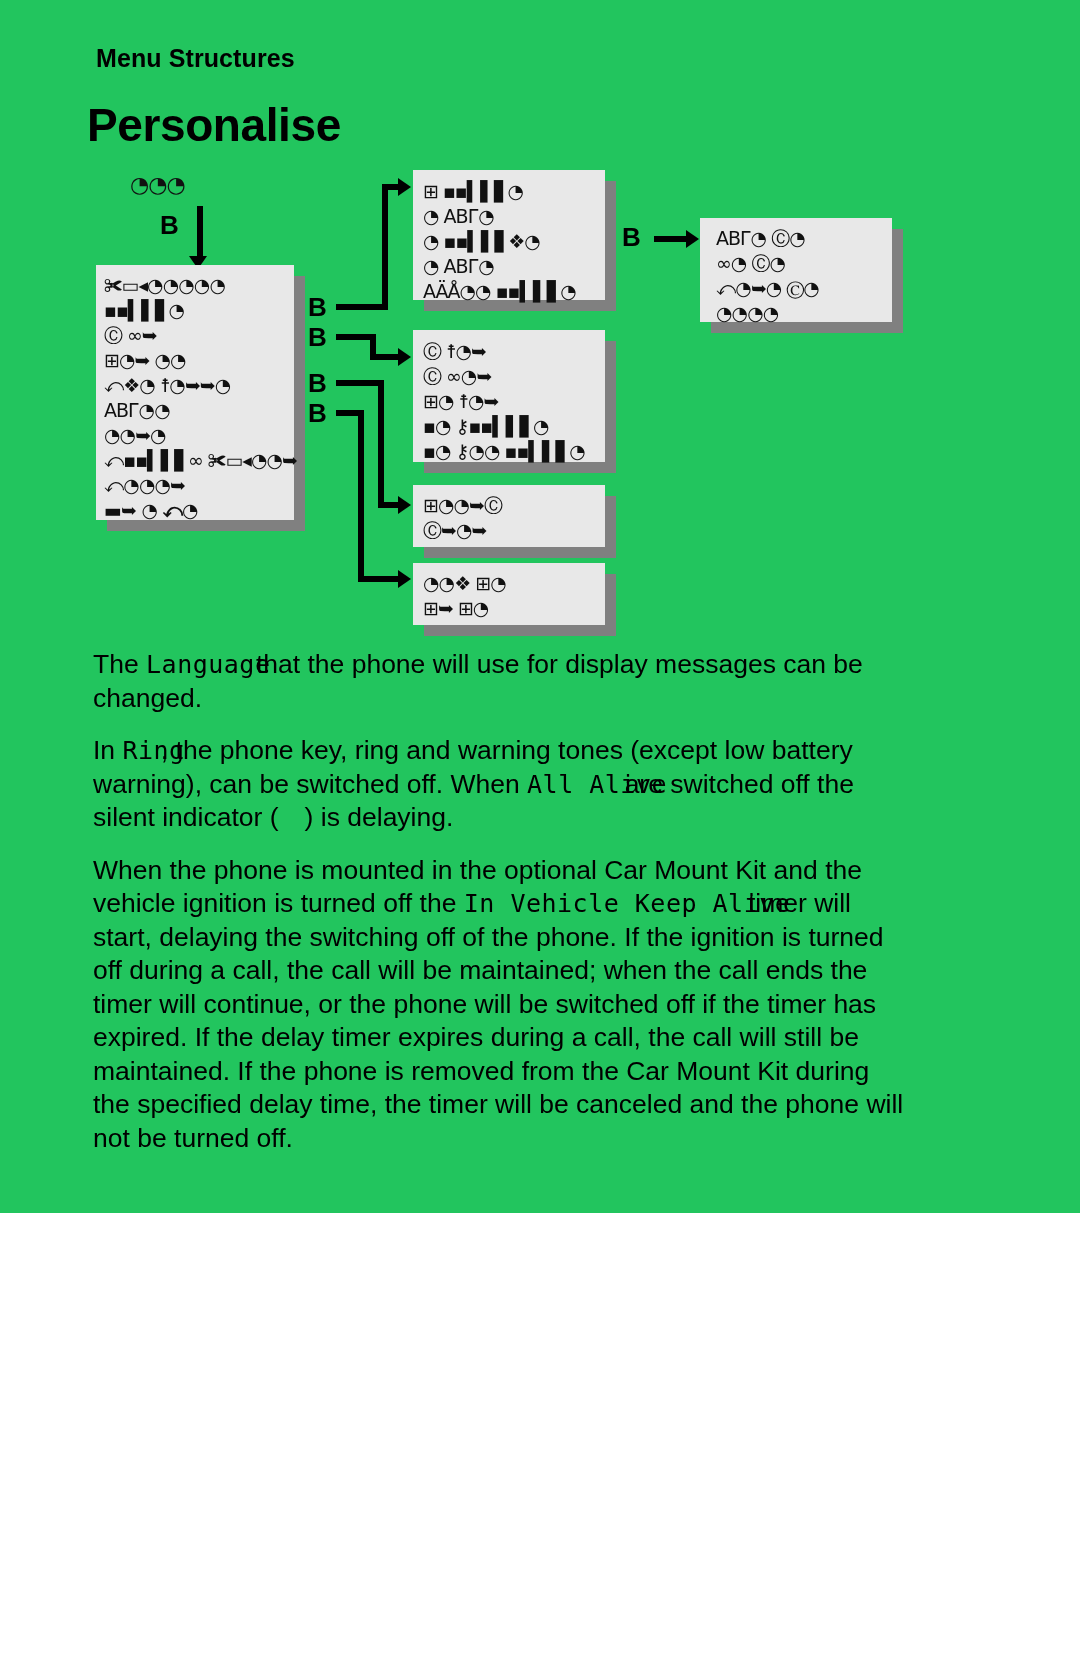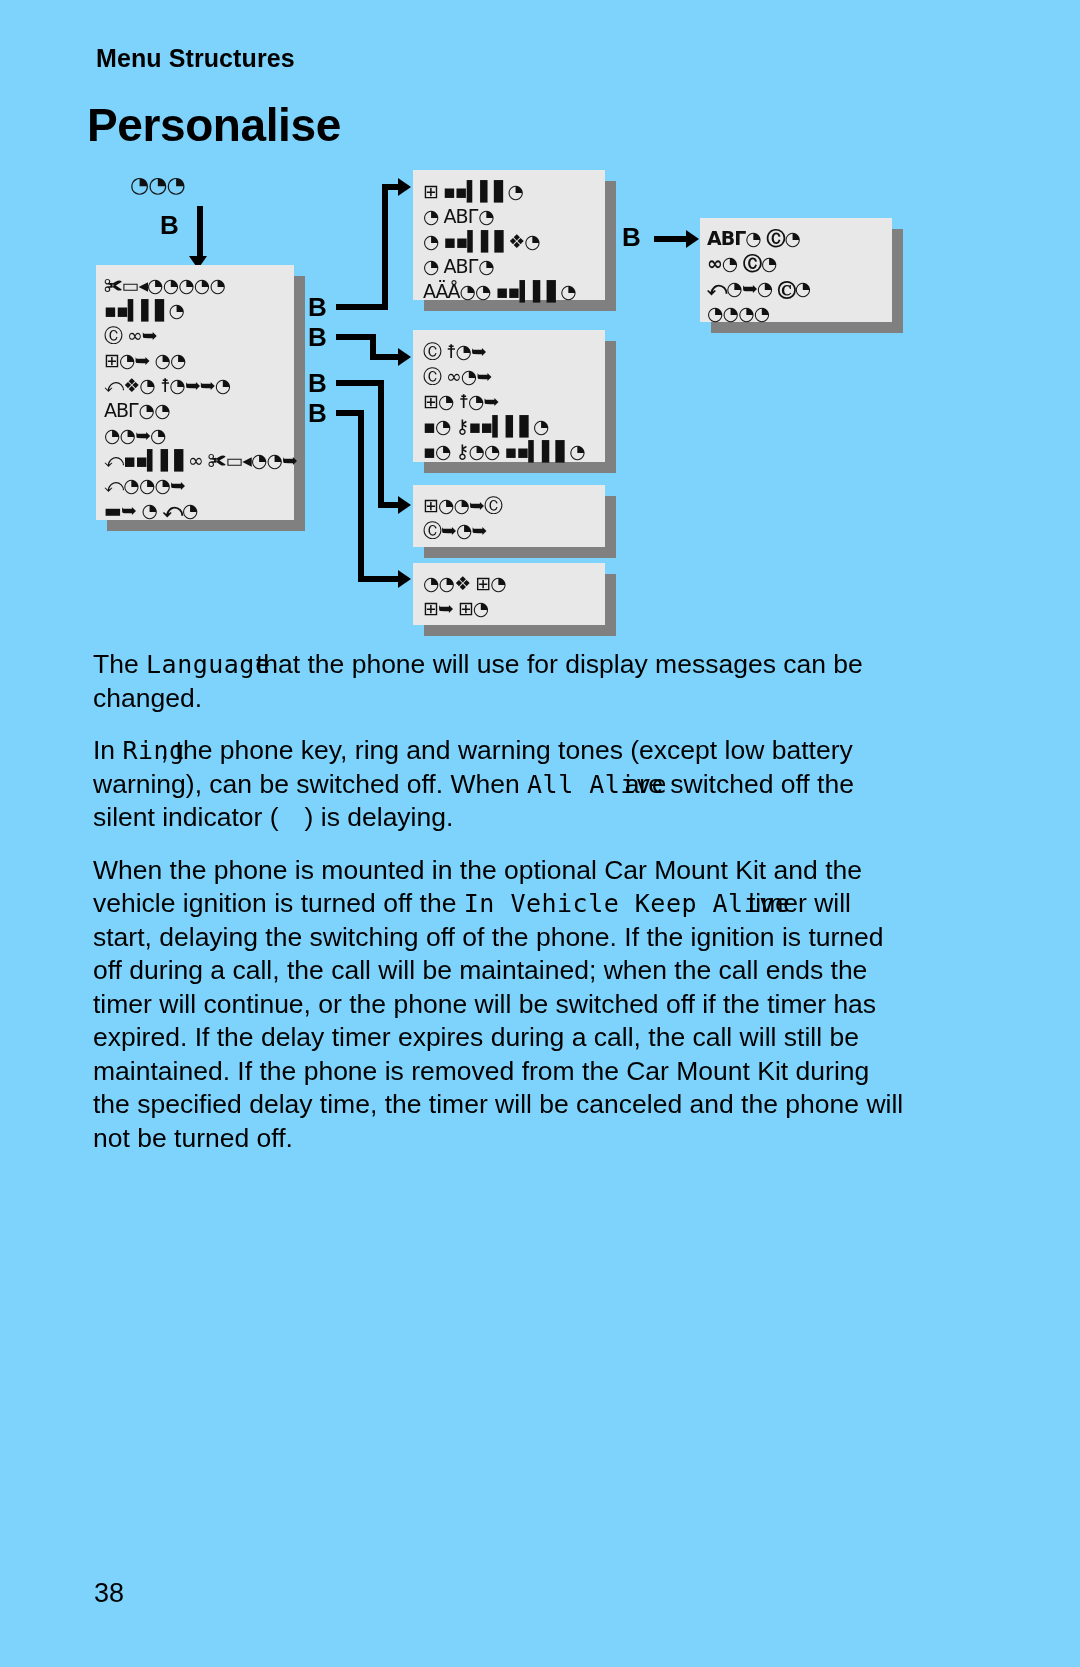--- a/index.html
+++ b/index.html
@@ -7,22 +7,22 @@
     padding: 0;
     background: #ffffff;
   }
   body {
     font-family: "Liberation Sans", sans-serif;
     color: #000000;
   }
   #page {
     position: relative;
     width: 1080px;
-    height: 1667px;
-    background: #7dd3fc;
+    height: 1213px;
+    background: #22c55e;
     overflow: hidden;
   }
 
   
   .running-head {
     position: absolute;
     left: 96px;
     top: 44px;
     font-size: 25px;
     font-weight: bold;
@@ -251,21 +251,21 @@
       </div>
     </div>
 
     <div class="b-label" style="left:622px; top:62px;">B</div>
     <div class="conn" style="left:654px; top:76px; width:36px; height:6px;"></div>
     <div class="arrow-right" style="left:686px; top:70px;"></div>
 
     <div class="box" style="left:700px; top:58px; width:192px; height:104px;">
       <div class="shadow-r"></div>
       <div class="shadow-b"></div>
-      <div style="padding:8px 0 0 7px;font-weight:bold;">
+      <div style="padding:8px 0 0 16px;">
         <div class="sym sym-row">ABГ◔  Ⓒ◔</div>
         <div class="sym sym-row">∞◔  Ⓒ◔</div>
         <div class="sym sym-row">⤺◔➥◔  Ⓒ◔</div>
         <div class="sym sym-row">◔◔◔◔</div>
       </div>
     </div>
 
   </div>
 
   <div id="body">

